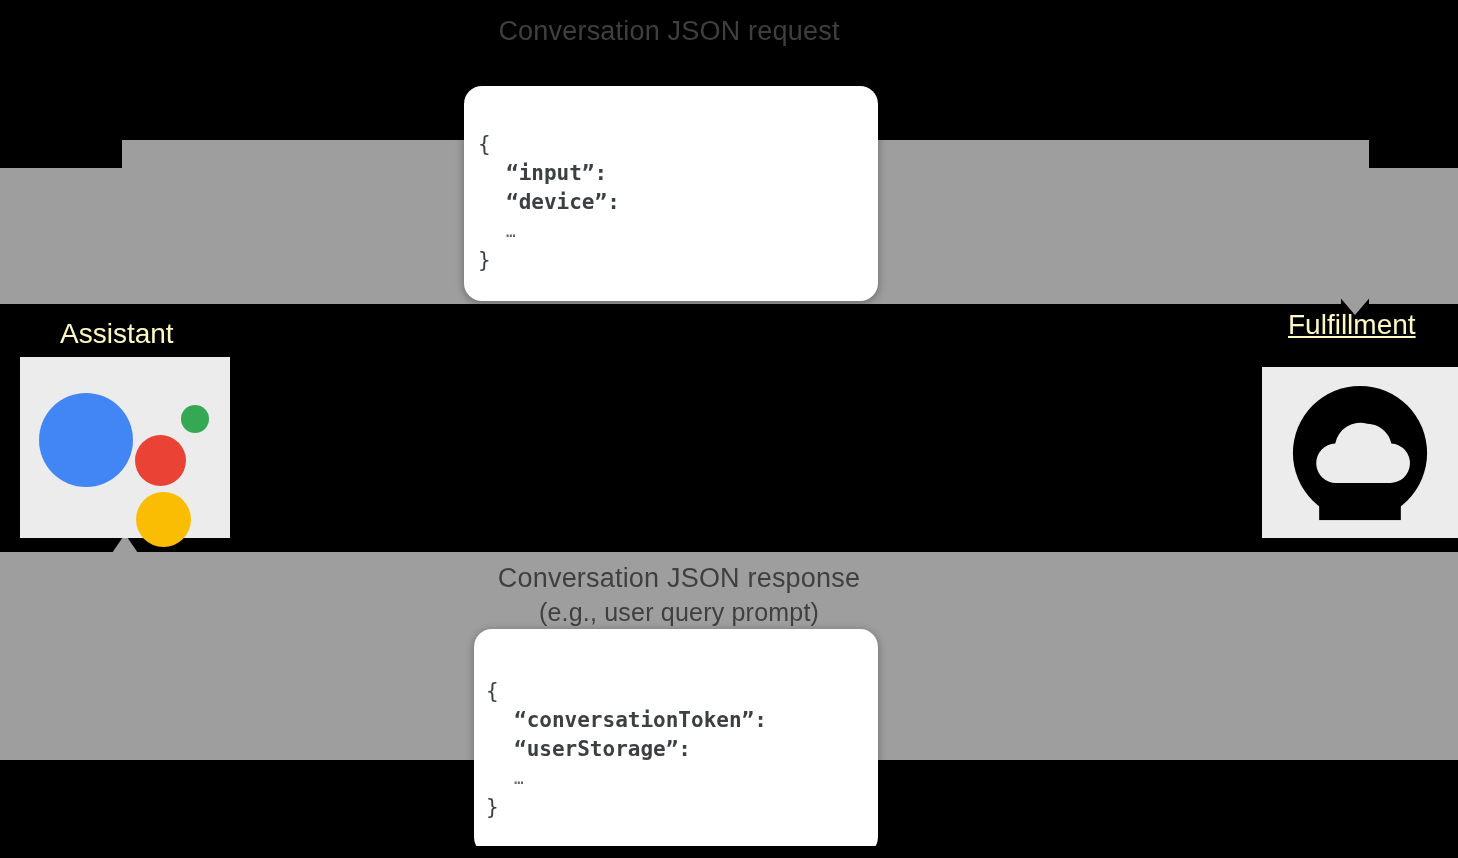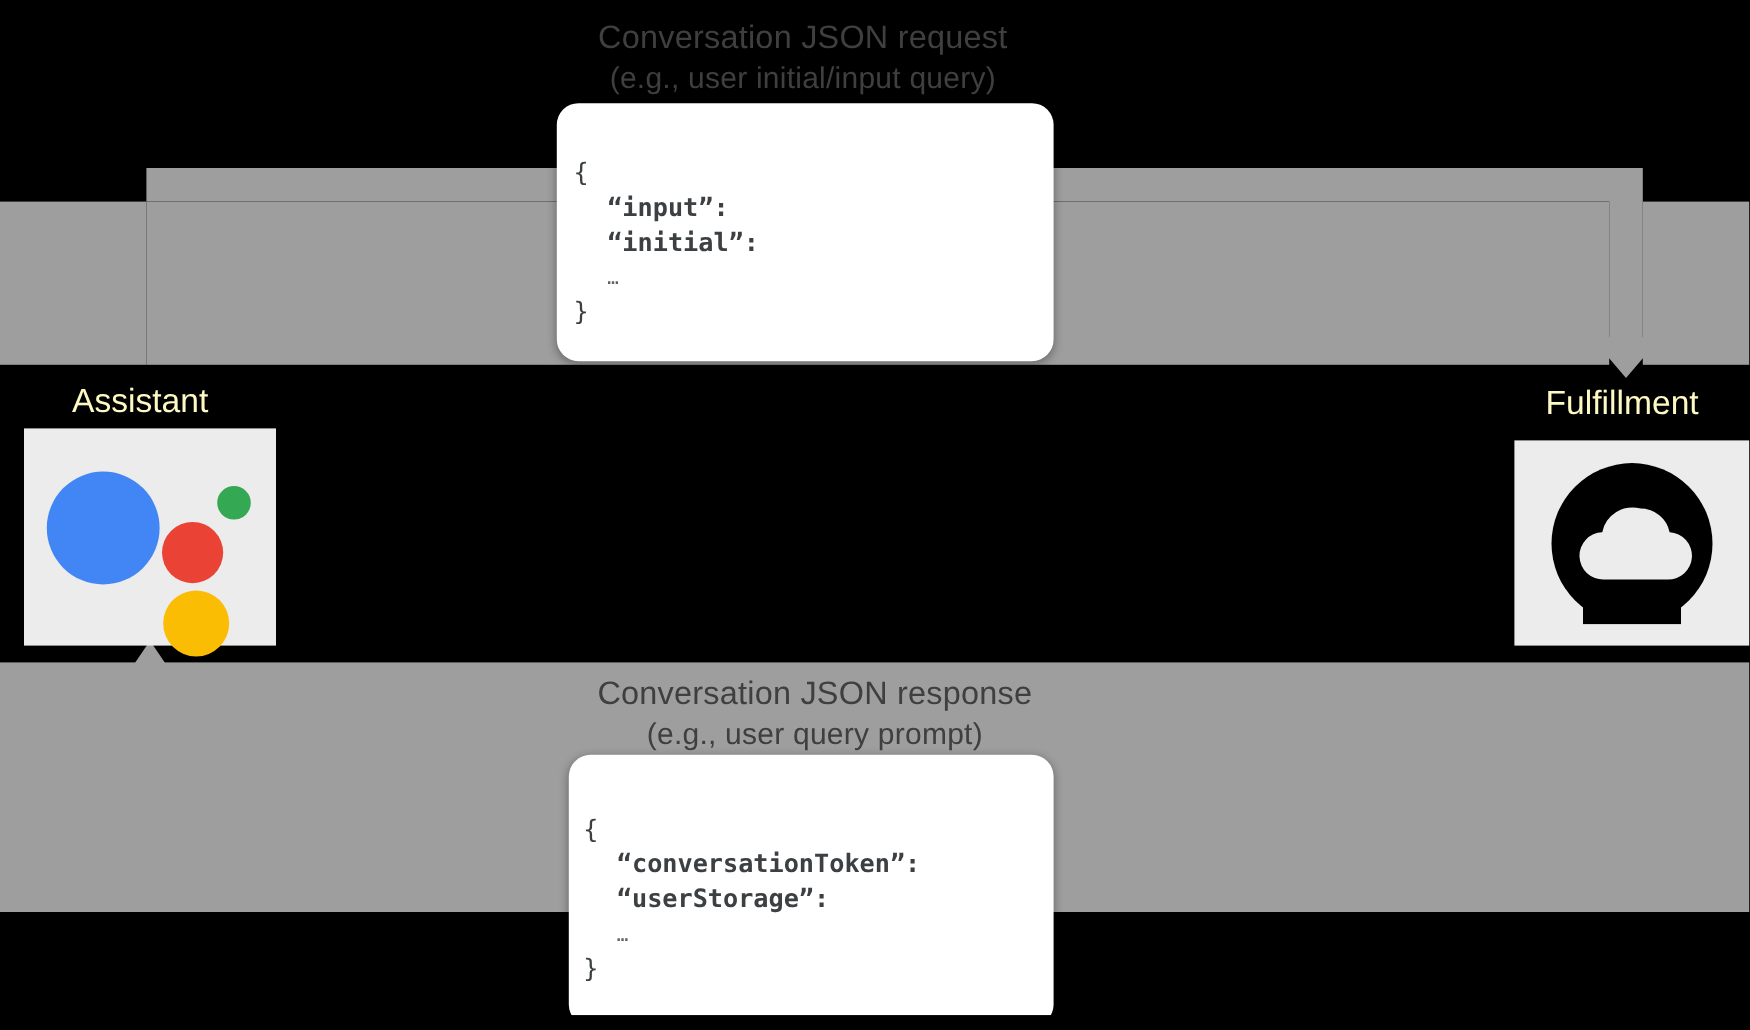--- a/index.html
+++ b/index.html
@@ -112,21 +112,21 @@
 
   
   .node-label {
     position: absolute;
     color: #fef9c3;
     font-size: 28px;
     font-family: "Liberation Sans", sans-serif;
     white-space: nowrap;
   }
   .label-assistant   { left: 60px;   top: 318px; }
-  .label-fulfillment { left: 1288px; top: 320px; }
+  .label-fulfillment { left: 1288px; top: 309px; text-decoration: underline; }
 </style>
 </head>
 <body>
 
 <div id="stage">
 
   <svg class="arrow-layer" viewBox="0 0 1458 858" width="1458" height="858">
 
     <g>
       <path d="M 122 168 L 1341 168 L 1341 281 L 1326 281 L 1355 311 L 1384 281 L 1369 281 L 1369 140 L 122 140 Z" fill="#9e9e9e"></path>
@@ -137,21 +137,20 @@
     </g>
 
     <g>
       <rect x="0" y="552" width="1458" height="208" fill="#9e9e9e"></rect>
       <polygon points="110,556 140,556 125,534" fill="#9e9e9e"></polygon>
     </g>
   </svg>
 
   <div class="caption caption-request">
     <div class="line1">Conversation JSON request</div>
-    <div class="line2">(e.g., user initial/input query)</div>
   </div>
 
   <div class="caption caption-response">
     <div class="line1">Conversation JSON response</div>
     <div class="line2">(e.g., user query prompt)</div>
   </div>
 
   <div class="node-label label-assistant">Assistant</div>
   <div class="node-label label-fulfillment">Fulfillment</div>
 
@@ -180,21 +179,21 @@
         a 13.5 13.5 0 0 1 -1 -27
         A 17.5 17.5 0 0 1 55 28
         Z"></path>
       <rect x="22" y="80" width="56" height="14" fill="#000000"></rect>
     </svg>
   </div>
 
   <div class="json-card json-card-request">
     <div class="json-line">{</div>
     <div class="json-line indent">“input”:</div>
-    <div class="json-line indent">“initial”:</div>
+    <div class="json-line indent">“device”:</div>
     <div class="json-line ellipsis">…</div>
     <div class="json-line">}</div>
   </div>
 
   <div class="json-card json-card-response">
     <div class="json-line">{</div>
     <div class="json-line indent">“conversationToken”:</div>
     <div class="json-line indent">“userStorage”:</div>
     <div class="json-line ellipsis">…</div>
     <div class="json-line">}</div>

